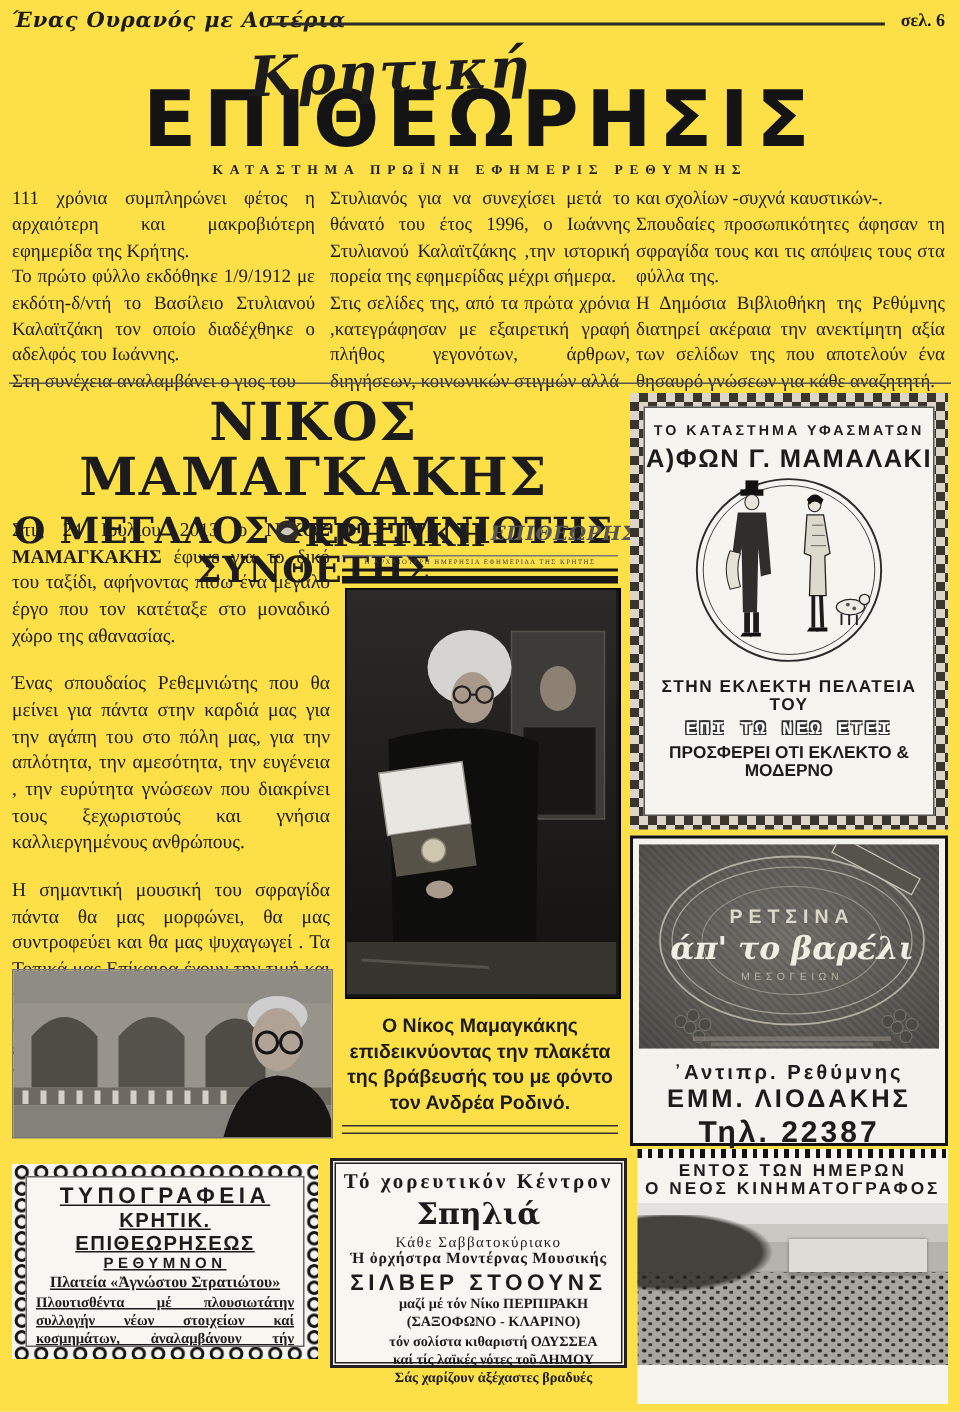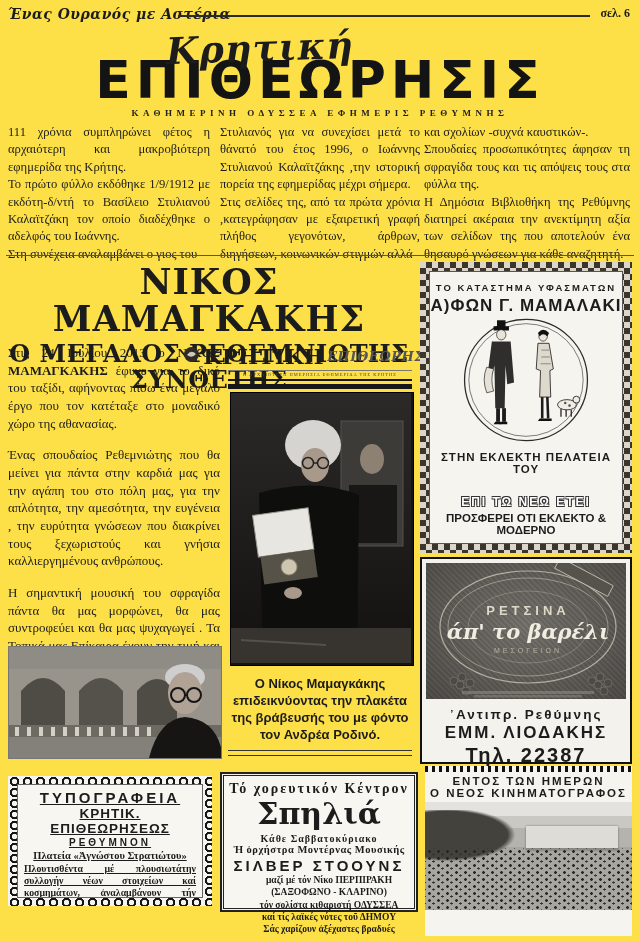--- a/index.html
+++ b/index.html
@@ -49,21 +49,21 @@
   .photo-left{position:absolute;left:8px;top:646px;width:212px;height:111px;border:1px solid #777;}
 
   
   .ad-mamalaki{position:absolute;left:420px;top:262px;width:212px;height:291px;
     background:repeating-conic-gradient(#3a362e 0% 25%, #ddd6c8 0% 50%) 0 0/12px 12px;padding:0;box-sizing:border-box;}
   .ad-mamalaki .inner{position:absolute;left:9px;top:9px;right:9px;bottom:9px;background:#f6f4ee;border:1px solid #555;text-align:center;overflow:hidden;}
   .mam-tagline{font-family:"Liberation Sans",sans-serif;font-size:9.5px;font-weight:bold;letter-spacing:2px;margin-top:10px;}
   .mam-name{font-family:"Liberation Sans",sans-serif;font-size:17px;font-weight:bold;letter-spacing:1px;margin-top:3px;text-align:center;}
   .mam-line1{font-family:"Liberation Sans",sans-serif;font-size:11px;font-weight:bold;letter-spacing:1.5px;margin-top:4px;}
   .mam-line2{font-family:"Liberation Sans",sans-serif;font-size:11.5px;font-weight:bold;letter-spacing:1px;margin-top:3px;}
-  .mam-line3{font-family:Liberation Sans, sans-serif;font-size:12px;font-weight:bold;letter-spacing:2px;margin-top:20px;
+  .mam-line3{font-family:Liberation Mono, monospace;font-size:12px;font-weight:bold;letter-spacing:2px;margin-top:3px;
     color:#fff;text-shadow:-1px -1px 0 #333,1px -1px 0 #333,-1px 1px 0 #333,1px 1px 0 #333;}
   .mam-line4{font-family:"Liberation Sans",sans-serif;font-size:11.5px;font-weight:bold;margin-top:3px;}
 
   .ad-retsina{position:absolute;left:420px;top:557px;width:212px;height:207px;border:2px solid #111;background:#f4f2ec;box-sizing:border-box;}
   .retsina-label{position:absolute;left:4px;top:4px;right:4px;height:136px;background:
      radial-gradient(ellipse at 50% 45%, rgba(255,255,255,.08), rgba(0,0,0,.25)),
      repeating-linear-gradient(45deg, rgba(0,0,0,.12) 0 2px, transparent 2px 4px),
      #6b6862;}
   .retsina-foot{position:absolute;left:4px;bottom:4px;right:4px;top:144px;text-align:center;font-family:"Liberation Sans",sans-serif;}
   .ret-rep1{font-size:13.5px;font-weight:bold;letter-spacing:2px;margin-top:4px;}
@@ -75,22 +75,22 @@
     background:radial-gradient(circle, rgba(0,0,0,0) 2.5px, #151515 3px 4.5px, rgba(0,0,0,0) 5px) 0 0/13px 11px, #f6f4ee;box-sizing:border-box;}
   .ad-typo .inner{position:absolute;left:9px;top:8px;right:9px;bottom:8px;background:#f8f6f0;border:1px solid #666;text-align:center;overflow:hidden;text-decoration:underline;}
   .typo-t1{font-family:"Liberation Sans",sans-serif;font-size:15px;font-weight:bold;letter-spacing:3px;margin-top:4px;}
   .typo-t2{font-family:"Liberation Sans",sans-serif;font-size:13.5px;font-weight:bold;letter-spacing:1px;}
   .typo-t3{font-family:"Liberation Sans",sans-serif;font-size:10px;font-weight:bold;letter-spacing:3px;margin-top:1px;}
   .typo-addr{font-size:10.5px;font-weight:bold;margin-top:2px;}
   .typo-body{font-size:9.8px;font-weight:bold;text-align:justify;padding:2px 6px 0 6px;line-height:1.25;}
 
   .ad-spilia{position:absolute;left:220px;top:772px;width:198px;height:140px;border:2px solid #222;box-shadow:inset 0 0 0 1px #f6f4ee, inset 0 0 0 2px #222;background:#f8f6f0;text-align:center;box-sizing:border-box;}
   .sp-line1{font-size:14px;font-weight:bold;letter-spacing:2px;margin-top:7px;}
-  .sp-name{font-family:"DejaVu Serif",serif;font-size:30px;font-weight:bold;line-height:1;margin-top:2px;}
-  .sp-line2{font-size:10px;font-weight:bold;letter-spacing:1px;margin-top:4px;}
+  .sp-name{font-family:"DejaVu Serif",serif;font-size:20px;font-weight:bold;line-height:1;margin-top:2px;}
+  .sp-line2{font-size:10px;font-weight:normal;letter-spacing:1px;margin-top:4px;}
   .sp-line3{font-size:10.5px;font-weight:bold;letter-spacing:.5px;}
   .sp-band{font-family:"Liberation Sans",sans-serif;font-size:15px;font-weight:bold;letter-spacing:3px;margin-top:2px;}
   .sp-small{font-size:9.5px;font-weight:bold;line-height:1.3;margin-left:20px;}
 
   .ad-asteria{position:absolute;left:425px;top:766px;width:207px;height:170px;background:#f6f4ee;text-align:center;box-sizing:border-box;}
   .zigzag{height:6px;background:repeating-linear-gradient(90deg,#111 0 3px,transparent 3px 7px);}
   .ast-line1{font-family:"Liberation Sans",sans-serif;font-size:11.5px;font-weight:bold;letter-spacing:2px;margin-top:3px;}
   .ast-line2{font-family:"Liberation Sans",sans-serif;font-size:11.5px;font-weight:bold;letter-spacing:2px;}
   .ast-name{font-family:"DejaVu Serif",serif;font-size:27px;font-weight:900;letter-spacing:6px;line-height:1;margin-top:1px;}
   .cinema-photo{position:relative;margin-top:3px;height:108px;overflow:hidden;
@@ -106,21 +106,21 @@
 
 <div class="page">
 
   <div class="edition-title">Ένας Ουρανός με Αστέρια</div>
   <div class="header-rule"></div>
   <div class="page-num">σελ. 6</div>
 
   <div class="masthead">
     <div class="masthead-script">Κρητική</div>
     <div class="masthead-title">ΕΠΙΘΕΩΡΗΣΙΣ</div>
-    <div class="masthead-subtitle">ΚΑΘΗΜΕΡΙΝΗ ΟΔΥΣΣΕΑ ΕΦΗΜΕΡΙΣ ΡΕΘΥΜΝΗΣ</div>
+    <div class="masthead-subtitle">ΚΑΤΑΣΤΗΜΑ ΠΡΩΪΝΗ ΕΦΗΜΕΡΙΣ ΡΕΘΥΜΝΗΣ</div>
   </div>
 
   <div id="icol1" class="intro-col">
     <p>111 χρόνια συμπληρώνει φέτος η αρχαιότερη και μακροβιότερη εφημερίδα της Κρήτης.</p>
     <p>Το πρώτο φύλλο εκδόθηκε 1/9/1912 με εκδότη-δ/ντή το Βασίλειο Στυλιανού Καλαϊτζάκη τον οποίο διαδέχθηκε ο αδελφός του Ιωάννης.</p>
     <p>Στη συνέχεια αναλαμβάνει ο γιος του</p>
   </div>
   <div id="icol2" class="intro-col">
     <p>Στυλιανός για να συνεχίσει μετά το θάνατό του  έτος 1996,  ο Ιωάννης Στυλιανού Καλαϊτζάκης ,την ιστορική πορεία της εφημερίδας μέχρι σήμερα.</p>
     <p>Στις σελίδες της, από τα πρώτα χρόνια ,κατεγράφησαν με εξαιρετική γραφή πλήθος γεγονότων, άρθρων, διηγήσεων, κοινωνικών στιγμών αλλά</p>

